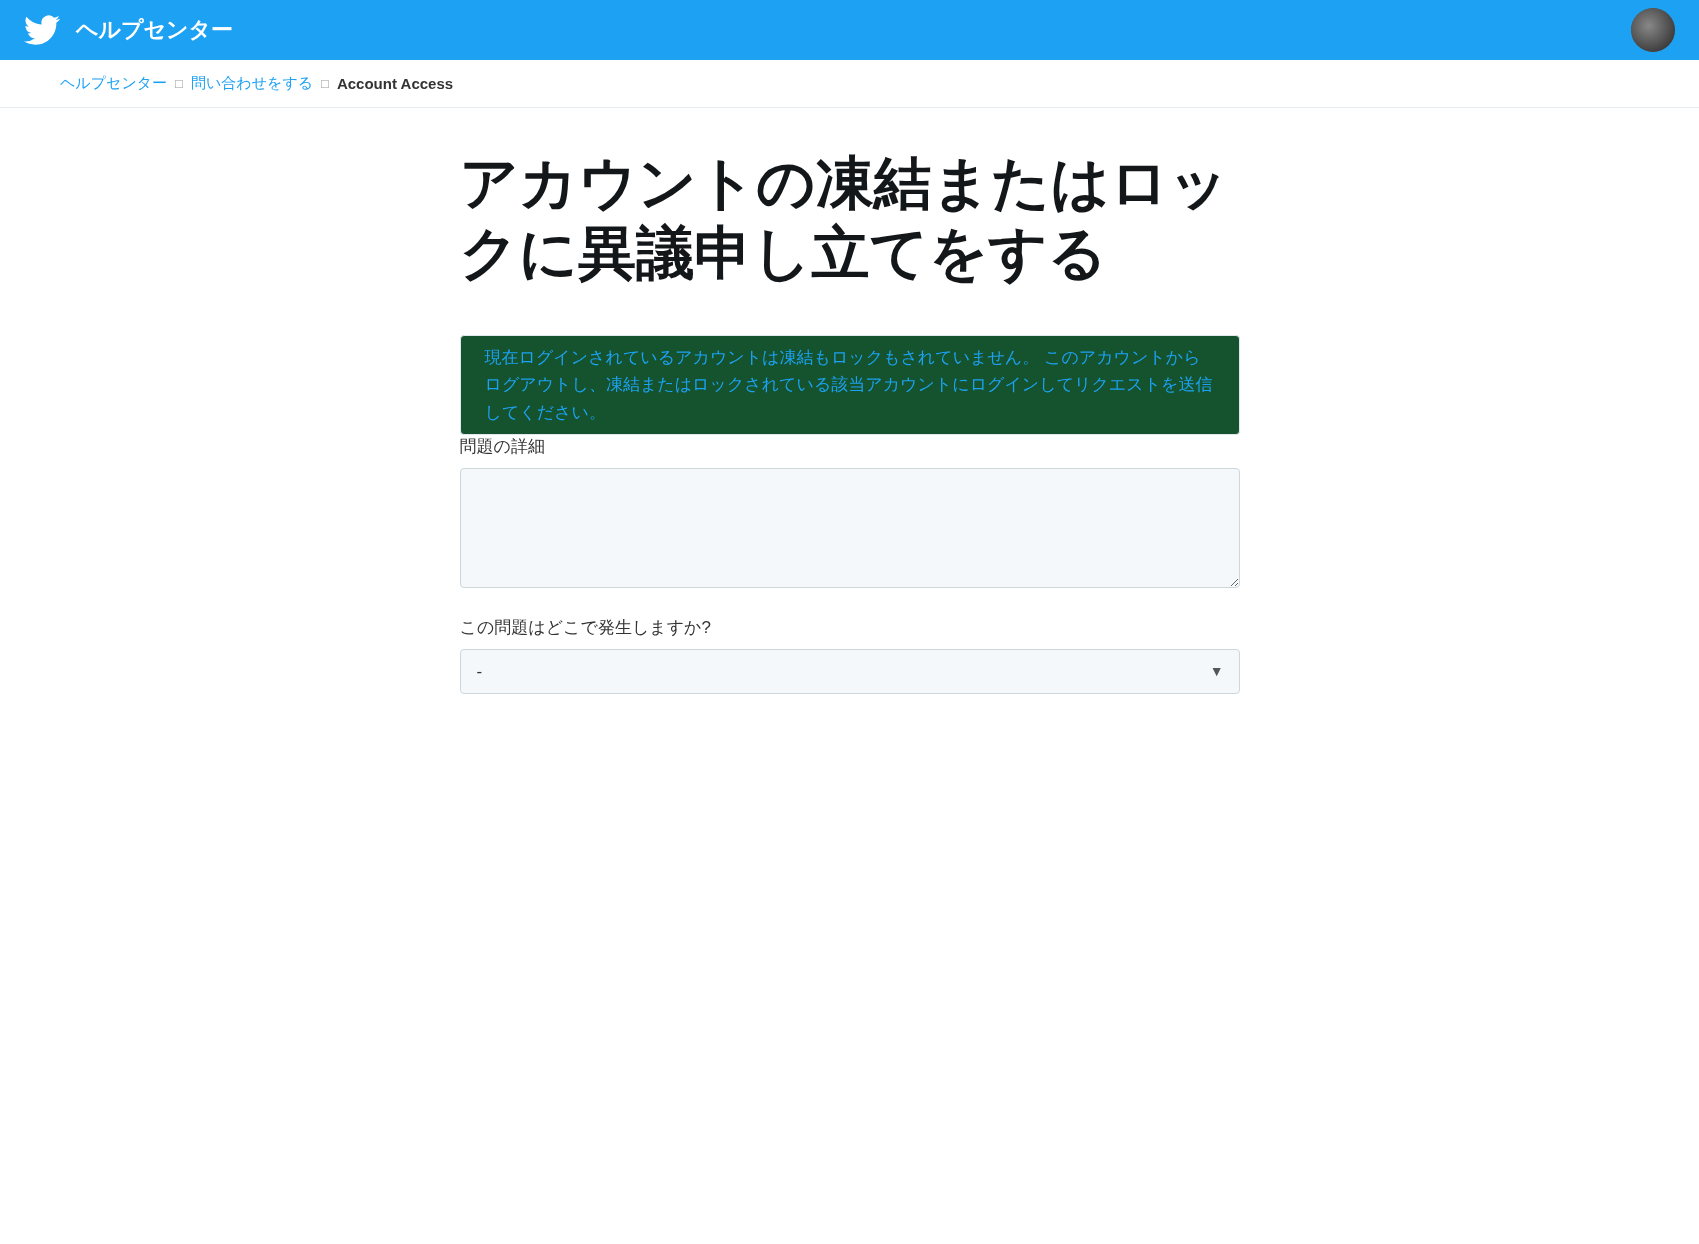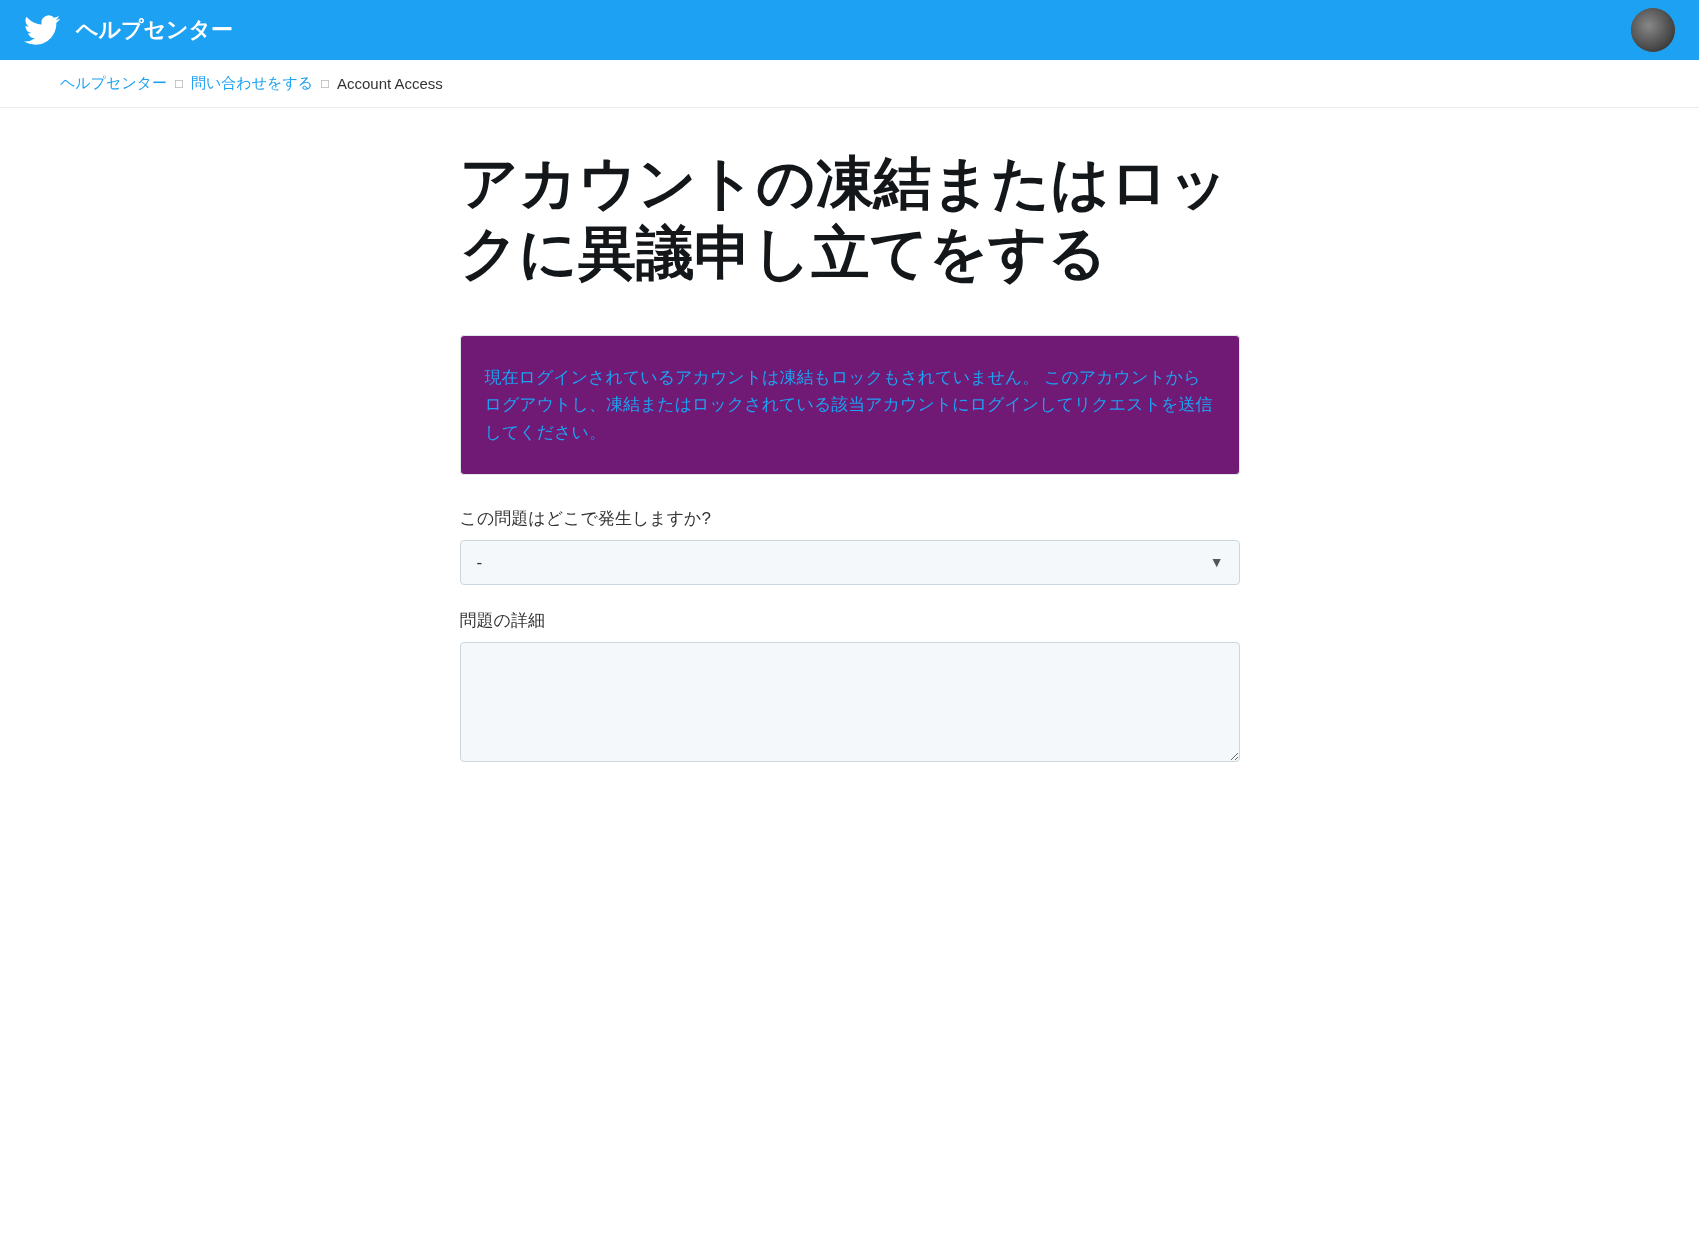--- a/index.html
+++ b/index.html
@@ -77,45 +77,44 @@
       cursor: pointer;
     }
 
     .breadcrumb-sep {
       color: #999;
       font-size: 13px;
     }
 
     .breadcrumb-current {
       color: #333;
-      font-weight: 400;
+      font-weight: 700;
     }
 
     
     .main-content {
       max-width: 900px;
       margin: 0 auto;
       padding: 40px 60px 60px 60px;
     }
 
     .page-title {
       font-size: 58px;
       font-weight: 700;
       color: #14171a;
       line-height: 1.2;
       margin-bottom: 48px;
     }
 
     
     .info-box {
-      background: #701a75;
+      background: #14532d;
       border: 1px solid #e1e8ed;
       border-radius: 4px;
-      padding: 28px 24px;
-      margin-bottom: 32px;
+      padding: 8px 24px;
     }
 
     .info-box-text {
       color: #1da1f2;
       font-size: 17px;
       line-height: 1.6;
     }
 
     
     .form-section {
@@ -195,27 +194,27 @@
 
 <main class="main-content">
 
   <h1 class="page-title">アカウントの凍結またはロックに異議申し立てをする</h1>
 
   <div class="info-box">
     <p class="info-box-text">現在ログインされているアカウントは凍結もロックもされていません。 このアカウントからログアウトし、凍結またはロックされている該当アカウントにログインしてリクエストを送信してください。</p>
   </div>
 
   <div class="form-section">
+    <label class="form-label">問題の詳細</label>
+    <textarea class="form-textarea" style=""></textarea>
+  </div>
+
+  <div class="form-section">
     <label class="form-label">この問題はどこで発生しますか?</label>
     <div class="form-select-wrapper">
       <select class="form-select">
         <option>-</option>
       </select>
       <span class="select-arrow">▼</span>
     </div>
   </div>
 
-  <div class="form-section">
-    <label class="form-label">問題の詳細</label>
-    <textarea class="form-textarea" style=""></textarea>
-  </div>
-
 </main>
 
 </body></html>

